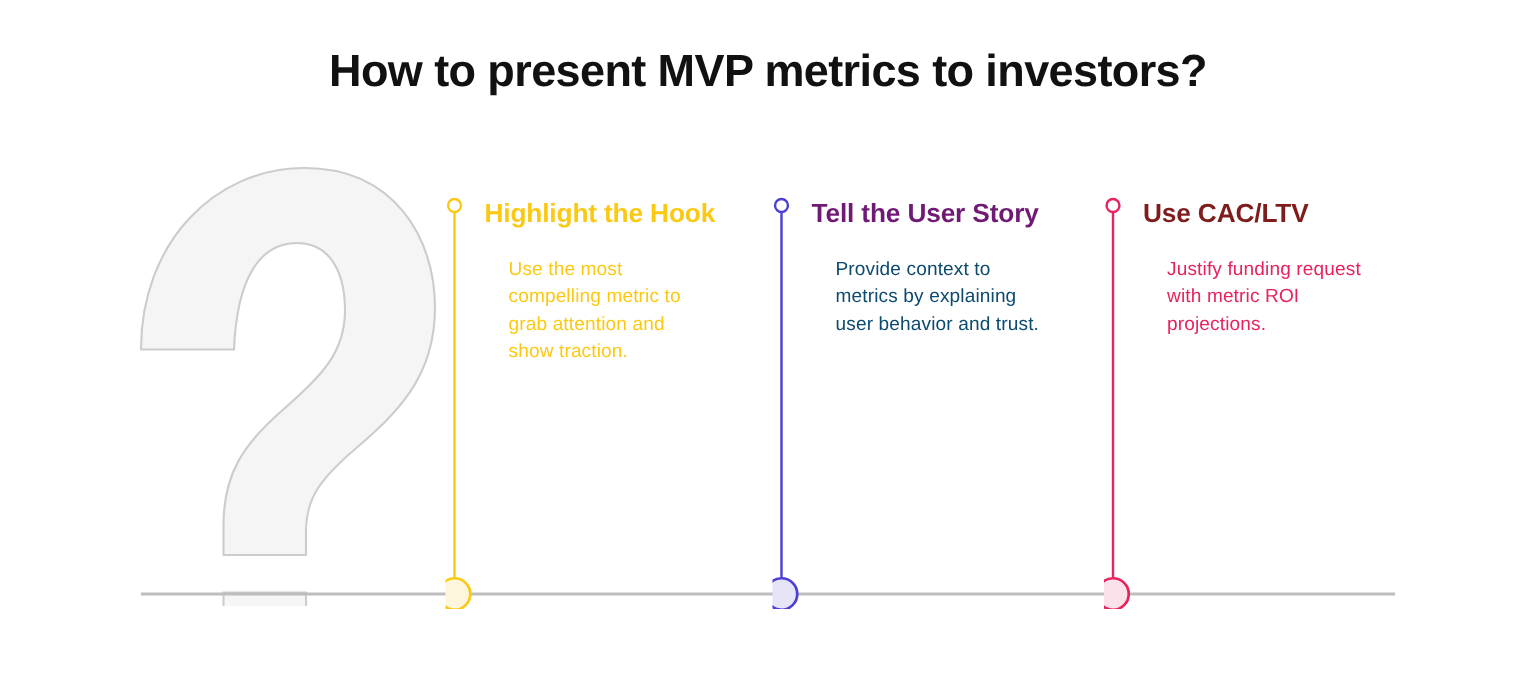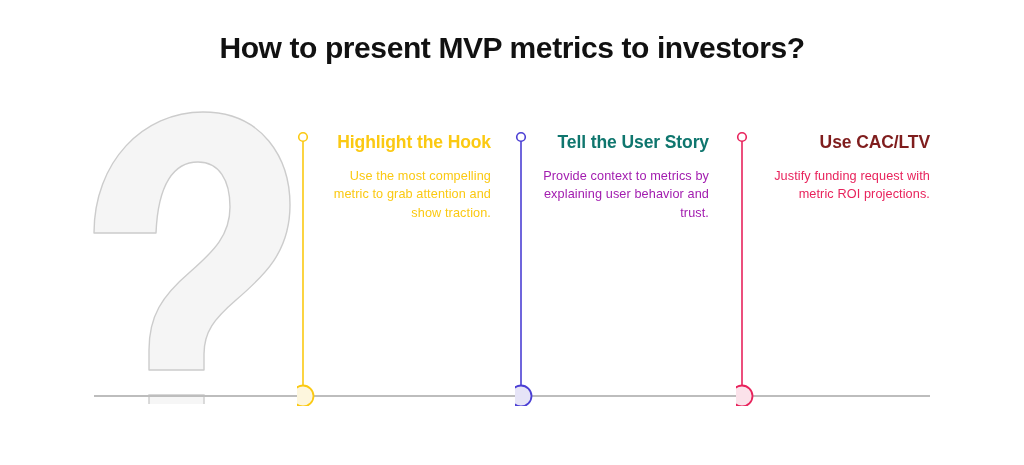--- a/index.html
+++ b/index.html
@@ -64,34 +64,33 @@
     top: 0;
     width: 270px;
     height: 276px;
     pointer-events: none;
   }
   .m-text {
     position: absolute;
     left: 26px;
     top: 2px;
     width: 168px;
-    text-align: right;
   }
   .m-heading {
     font-size: 17.5px;
     font-weight: 700;
     line-height: 1.25;
     letter-spacing: -0.1px;
     margin: 0 0 13px 0;
   }
   .m-body {
     font-size: 12.7px;
     line-height: 1.45;
     letter-spacing: 0.1px;
-    margin: 0;
+    margin: 16px;
   }
 </style>
 </head>
 <body>
 
 <div id="canvas" style="background: rgb(255, 255, 255);">
 
   <div id="page-title" style="color: rgb(17, 17, 17);">How to present MVP metrics to investors?</div>
 
   <div id="question-mark">
@@ -129,22 +128,22 @@
     </div>
   </div>
 
   <div class="milestone" id="milestone-1" style="left: 515px;">
     <svg class="stem" viewBox="0 0 270 276" xmlns="http://www.w3.org/2000/svg">
       <line class="stem-line" x1="6" y1="10" x2="6" y2="255" stroke="#4B3FD4" stroke-width="1.6"></line>
       <circle class="top-dot" cx="6" cy="7" r="4.3" fill="#ffffff" stroke="#4B3FD4" stroke-width="1.6"></circle>
       <circle class="base-dot" cx="6" cy="266" r="10.5" fill="#e6e4f7" stroke="#4B3FD4" stroke-width="1.8"></circle>
     </svg>
     <div class="m-text">
-      <p class="m-heading" style="color:#0f766e">Tell the User Story</p>
-      <p class="m-body" style="color:#a21caf">Provide context to metrics by explaining user behavior and trust.</p>
+      <p class="m-heading" style="color:#701a75">Tell the User Story</p>
+      <p class="m-body" style="color:#0c4a6e">Provide context to metrics by explaining user behavior and trust.</p>
     </div>
   </div>
 
   <div class="milestone" id="milestone-2" style="left: 736px;">
     <svg class="stem" viewBox="0 0 270 276" xmlns="http://www.w3.org/2000/svg">
       <line class="stem-line" x1="6" y1="10" x2="6" y2="255" stroke="#E8235C" stroke-width="1.6"></line>
       <circle class="top-dot" cx="6" cy="7" r="4.3" fill="#ffffff" stroke="#E8235C" stroke-width="1.6"></circle>
       <circle class="base-dot" cx="6" cy="266" r="10.5" fill="#fbe2ea" stroke="#E8235C" stroke-width="1.8"></circle>
     </svg>
     <div class="m-text">

